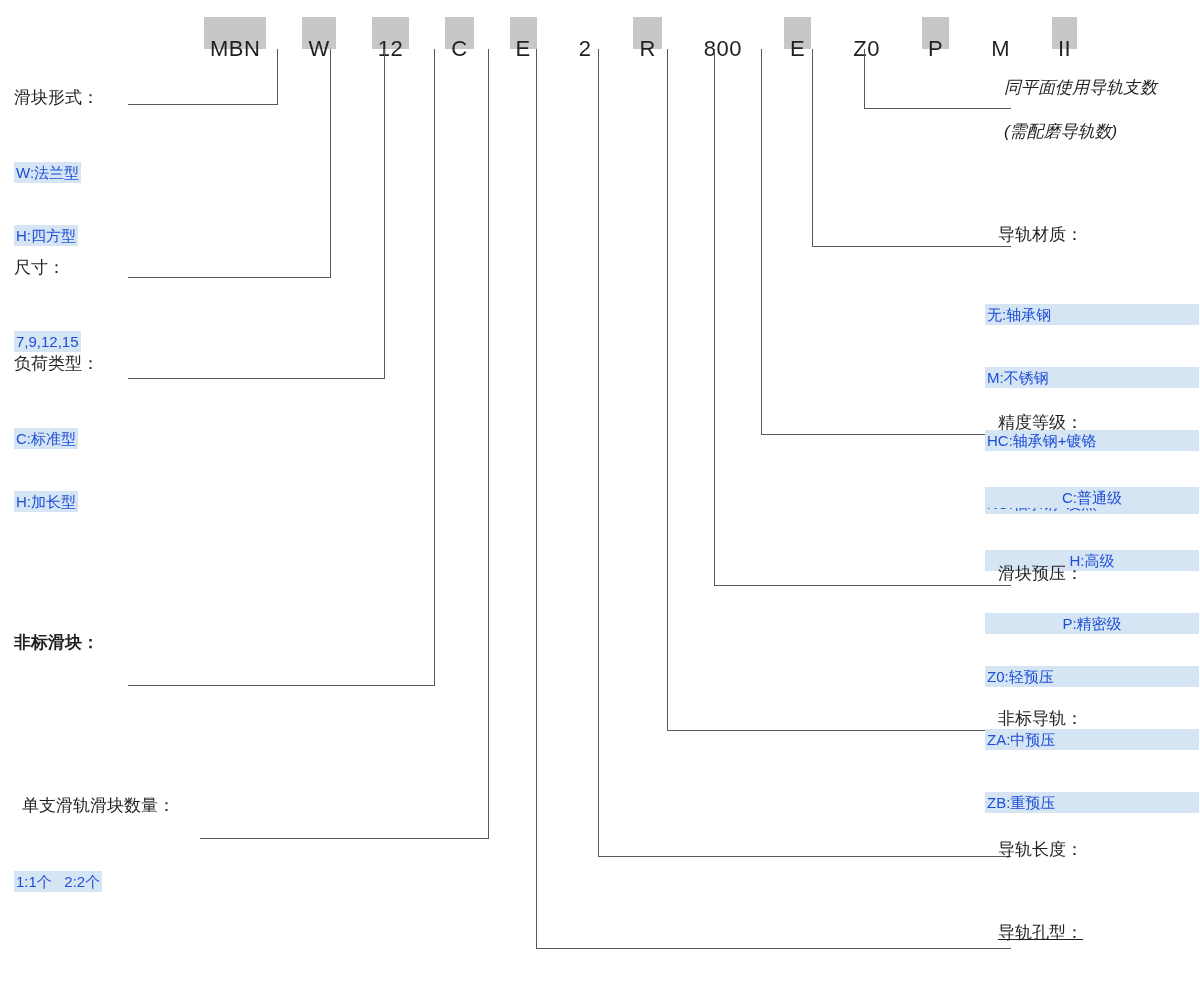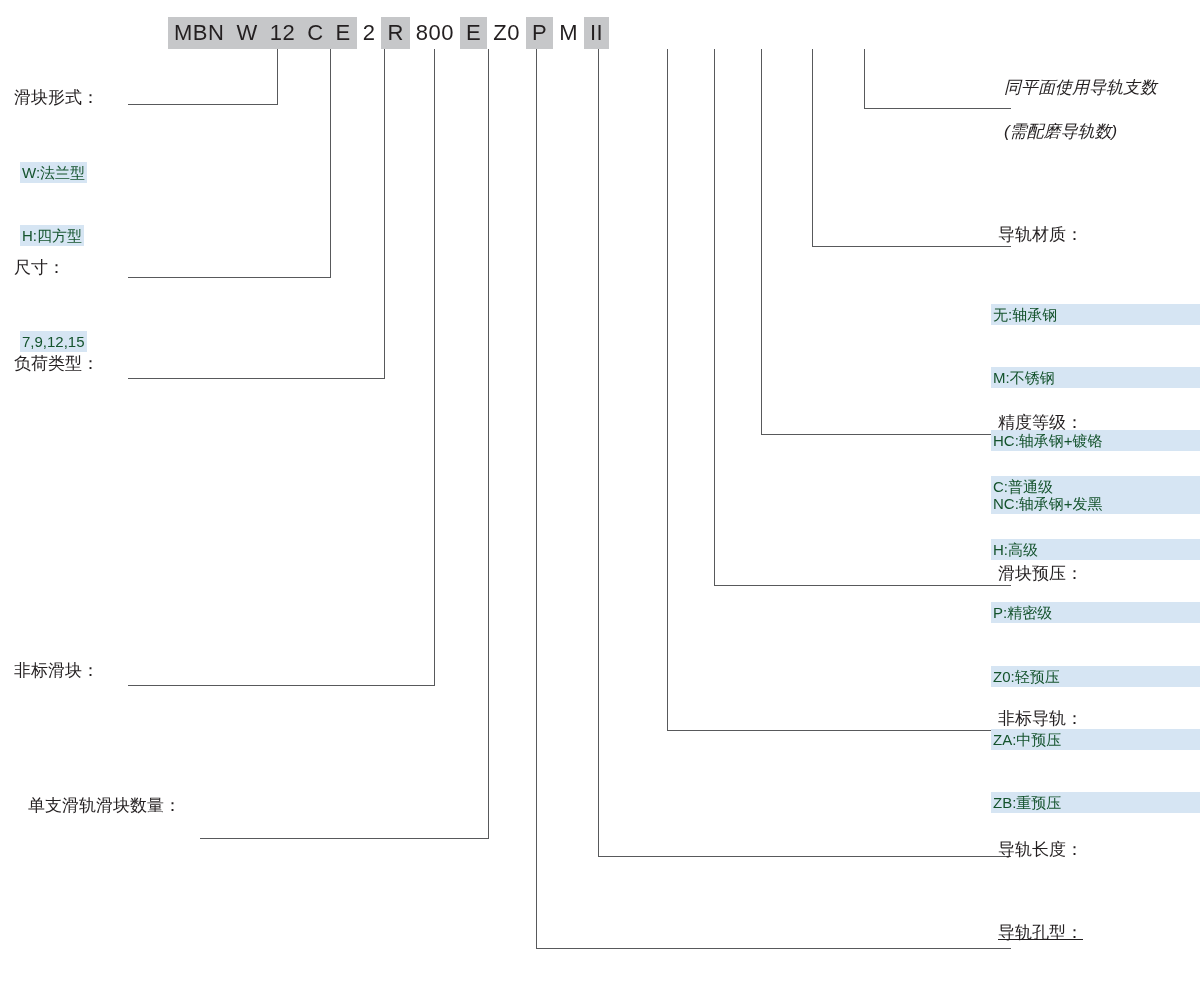--- a/index.html
+++ b/index.html
@@ -29,24 +29,25 @@
     display: flex;
     align-items: stretch;
     height: 32px;
   }
   .code-cell {
     font-size: 22px;
     line-height: 32px;
     text-align: center;
     color: #231f20;
     letter-spacing: 0.5px;
-    padding: 0 6px;
+    padding: 16px 6px;
     min-width: 22px;
     box-sizing: border-box;
     white-space: pre;
+    margin-left: 36px;
   }
   .code-cell.grey { background: #c6c7c9; }
   .code-cell.white { background: #ffffff; }
 
   
   .ln {
     position: absolute;
     background: #58595b;
   }
   .hline { height: 1px; }
@@ -57,23 +58,22 @@
     position: absolute;
     font-size: 17px;
     line-height: 22px;
     color: #231f20;
     white-space: pre;
   }
   .opts {
     position: absolute;
     font-size: 15px;
     line-height: 21px;
-    color: #14532d;
+    color: #1d4ed8;
     white-space: pre;
-    margin-left: 6px;
   }
   .opts span.op {
     display: block;
     background: #d6e5f3;
     padding: 0 2px;
     width: max-content;
   }
   .opts.right span.op {
     width: 210px;
   }
@@ -140,40 +140,47 @@
     <span class="op">W:法兰型</span>
     <span class="op">H:四方型</span>
   </div>
 
   <div class="label" style="left:14px; top:257px;">尺寸：</div>
   <div class="opts" style="left:14px; top:289px;">
     <span class="op">7,9,12,15</span>
   </div>
 
   <div class="label" style="left:14px; top:353px;">负荷类型：</div>
-
-  <div class="label" style="left:14px; top:660px;">非标滑块：</div>
-
-  <div class="label" style="left:28px; top:795px;">单支滑轨滑块数量：</div>
+  <div class="opts" style="left:14px; top:386px;">
+    <span class="op">C:标准型</span>
+    <span class="op">H:加长型</span>
+  </div>
+
+  <div class="label" style="left:14px; top:632px;font-weight:bold;">非标滑块：</div>
+
+  <div class="label" style="left:22px; top:795px;">单支滑轨滑块数量：</div>
+  <div class="opts" style="left:14px; top:829px;">
+    <span class="op">1:1个   2:2个</span>
+  </div>
 
   <div class="label" style="left:985px; top:55px;font-style:italic;">
     <span>同平面使用导轨支数</span><br>
     <span>(需配磨导轨数)</span>
   </div>
 
   <div class="label" style="left:998px; top:224px;text-align:center;">导轨材质：</div>
   <div class="opts right" style="left:985px; top:262px;">
     <span class="op">无:轴承钢</span>
     <span class="op">M:不锈钢</span>
     <span class="op">HC:轴承钢+镀铬</span>
     <span class="op">NC:轴承钢+发黑</span>
   </div>
 
   <div class="label" style="left:998px; top:412px;">精度等级：</div>
-  <div class="opts right" style="left:985px; top:434px;">
+  <div class="opts right" style="left:985px; top:445px;text-align:center;">
     <span class="op">C:普通级</span>
     <span class="op">H:高级</span>
     <span class="op">P:精密级</span>
   </div>
 
   <div class="label" style="left:998px; top:563px;">滑块预压：</div>
   <div class="opts right" style="left:985px; top:624px;">
     <span class="op">Z0:轻预压</span>
     <span class="op">ZA:中预压</span>
     <span class="op">ZB:重预压</span>

